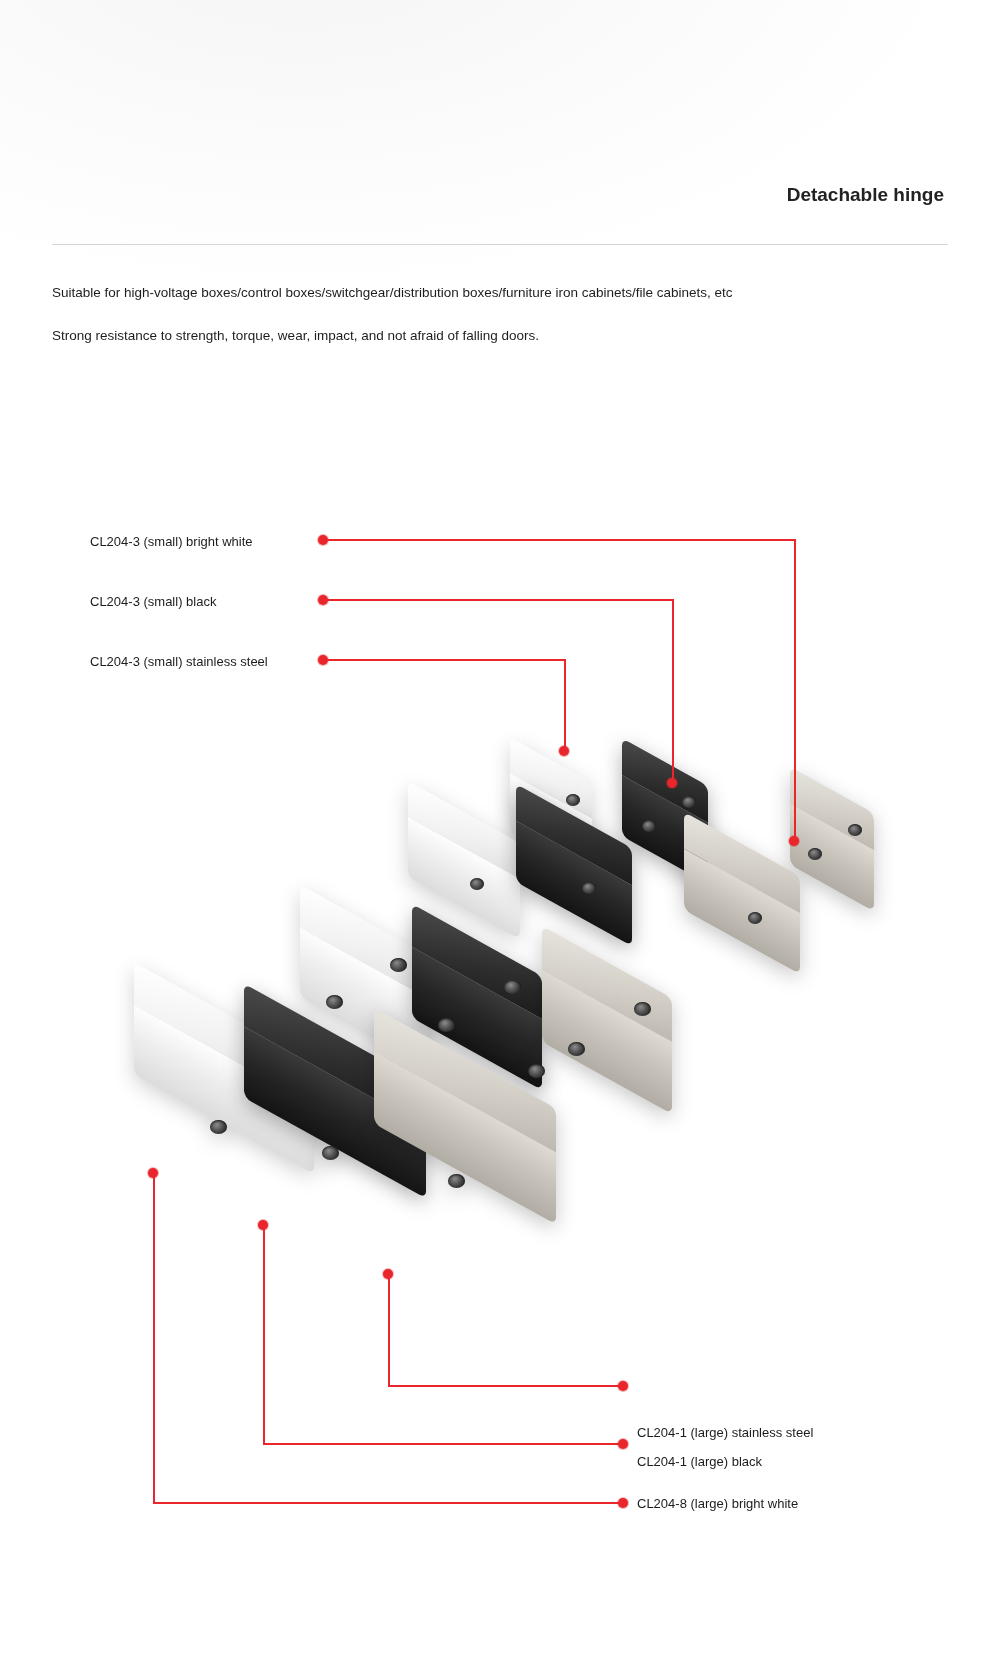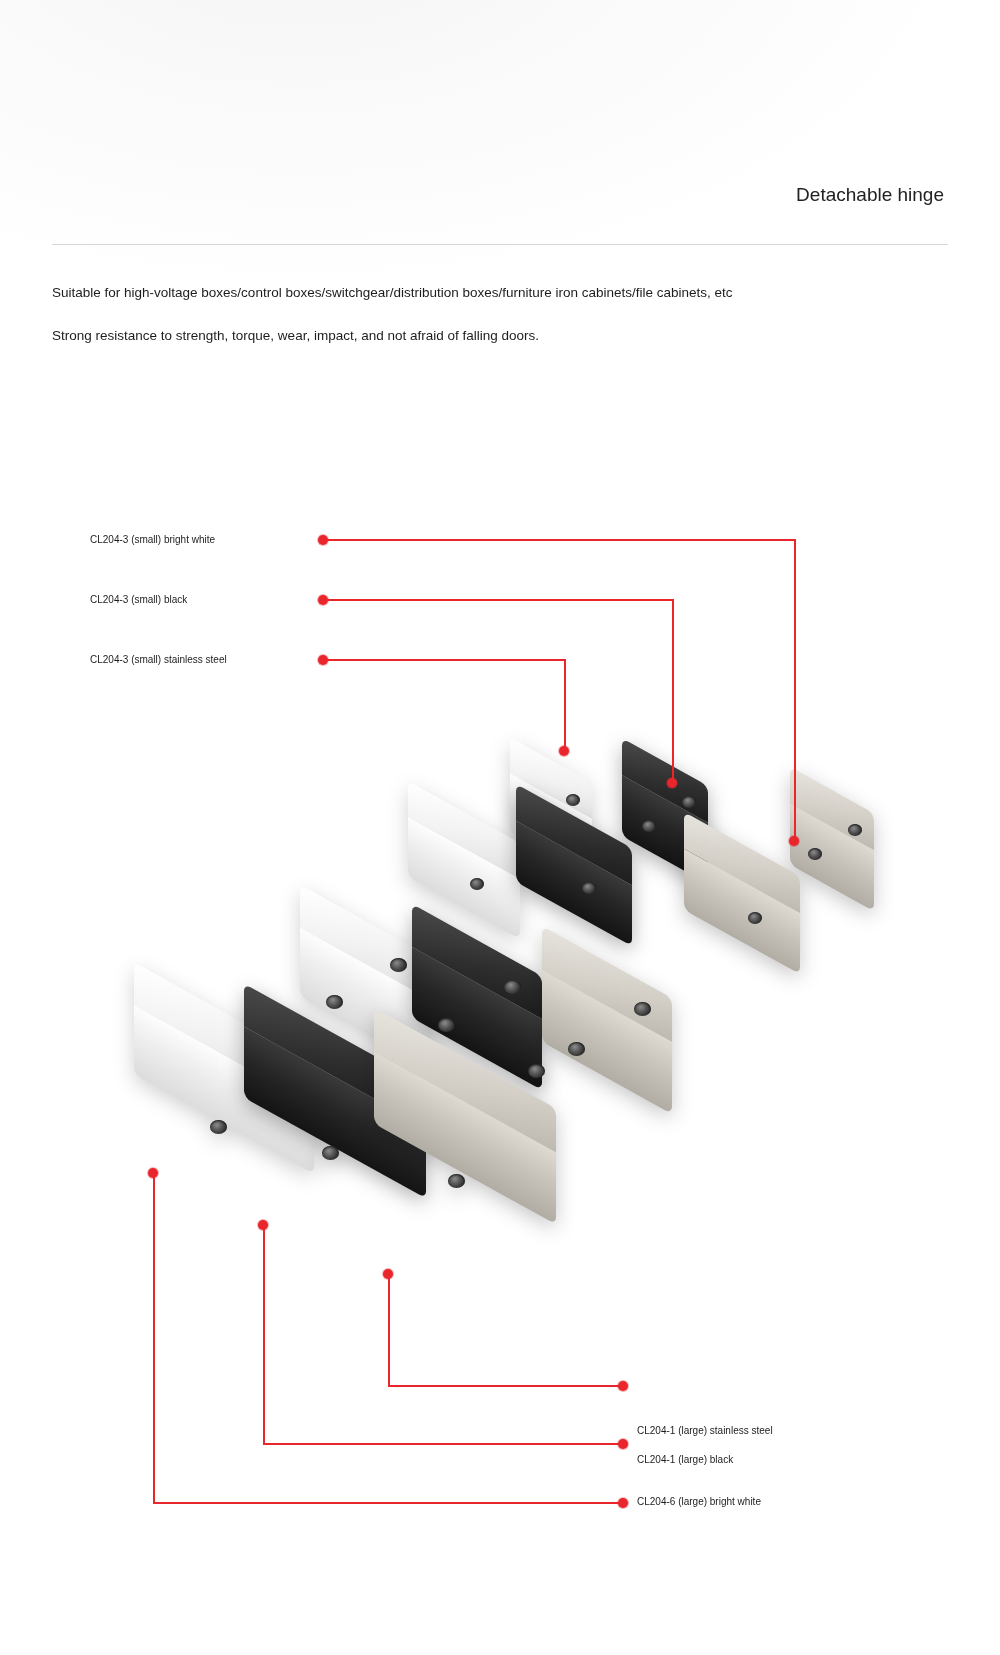--- a/index.html
+++ b/index.html
@@ -41,20 +41,21 @@
     color: #111111;
     white-space: nowrap;
   }
   .subtitle {
     position: absolute;
     right: 4px;
     top: 24px;
     font-size: 19px;
     color: #222222;
     white-space: nowrap;
+    font-weight: bold;
   }
   .rule {
     position: absolute;
     left: 0;
     top: 84px;
     width: 896px;
     height: 1px;
     background: #d6d6d6;
   }
 
@@ -119,21 +120,21 @@
   .black .face  { background: linear-gradient(180deg,#3a3a3a 0%, #262626 45%, #141414 100%); }
   .black        { filter: drop-shadow(0 6px 10px rgba(0,0,0,.3)); }
 
   .steel .top   { background: linear-gradient(160deg,#e7e4de 0%, #d3cfc7 55%, #bdb9b1 100%); }
   .steel .face  { background: linear-gradient(180deg,#ded9d1 0%, #c9c4bb 45%, #b2ada4 100%); }
   .steel        { filter: drop-shadow(0 6px 10px rgba(0,0,0,.22)); }
 
   
   .callout-label {
     position: absolute;
-    font-size: 10px;
+    font-size: 13px;
     color: #1c1c1c;
     white-space: nowrap;
   }
   .lead {
     position: absolute;
     background: #e8262b;
   }
   .lead.h { height: 1.6px; }
   .lead.v { width: 1.6px; }
   .dot {
@@ -275,15 +276,15 @@
   <div class="dot" style="left:258px; top:1220px;"></div>
   <div class="lead v" style="left:263px; top:1225px; height:219px;"></div>
   <div class="lead h" style="left:263px; top:1443px; width:359px;"></div>
   <div class="dot" style="left:618px; top:1439px;"></div>
   <div class="callout-label" style="left:637px; top:1454px;">CL204-1 (large) black</div>
 
   <div class="dot" style="left:148px; top:1168px;"></div>
   <div class="lead v" style="left:153px; top:1173px; height:330px;"></div>
   <div class="lead h" style="left:153px; top:1502px; width:469px;"></div>
   <div class="dot" style="left:618px; top:1498px;"></div>
-  <div class="callout-label" style="left:637px; top:1496px;">CL204-6 (large) bright white</div>
+  <div class="callout-label" style="left:637px; top:1496px;">CL204-8 (large) bright white</div>
 
 </div>
 
 </body></html>

